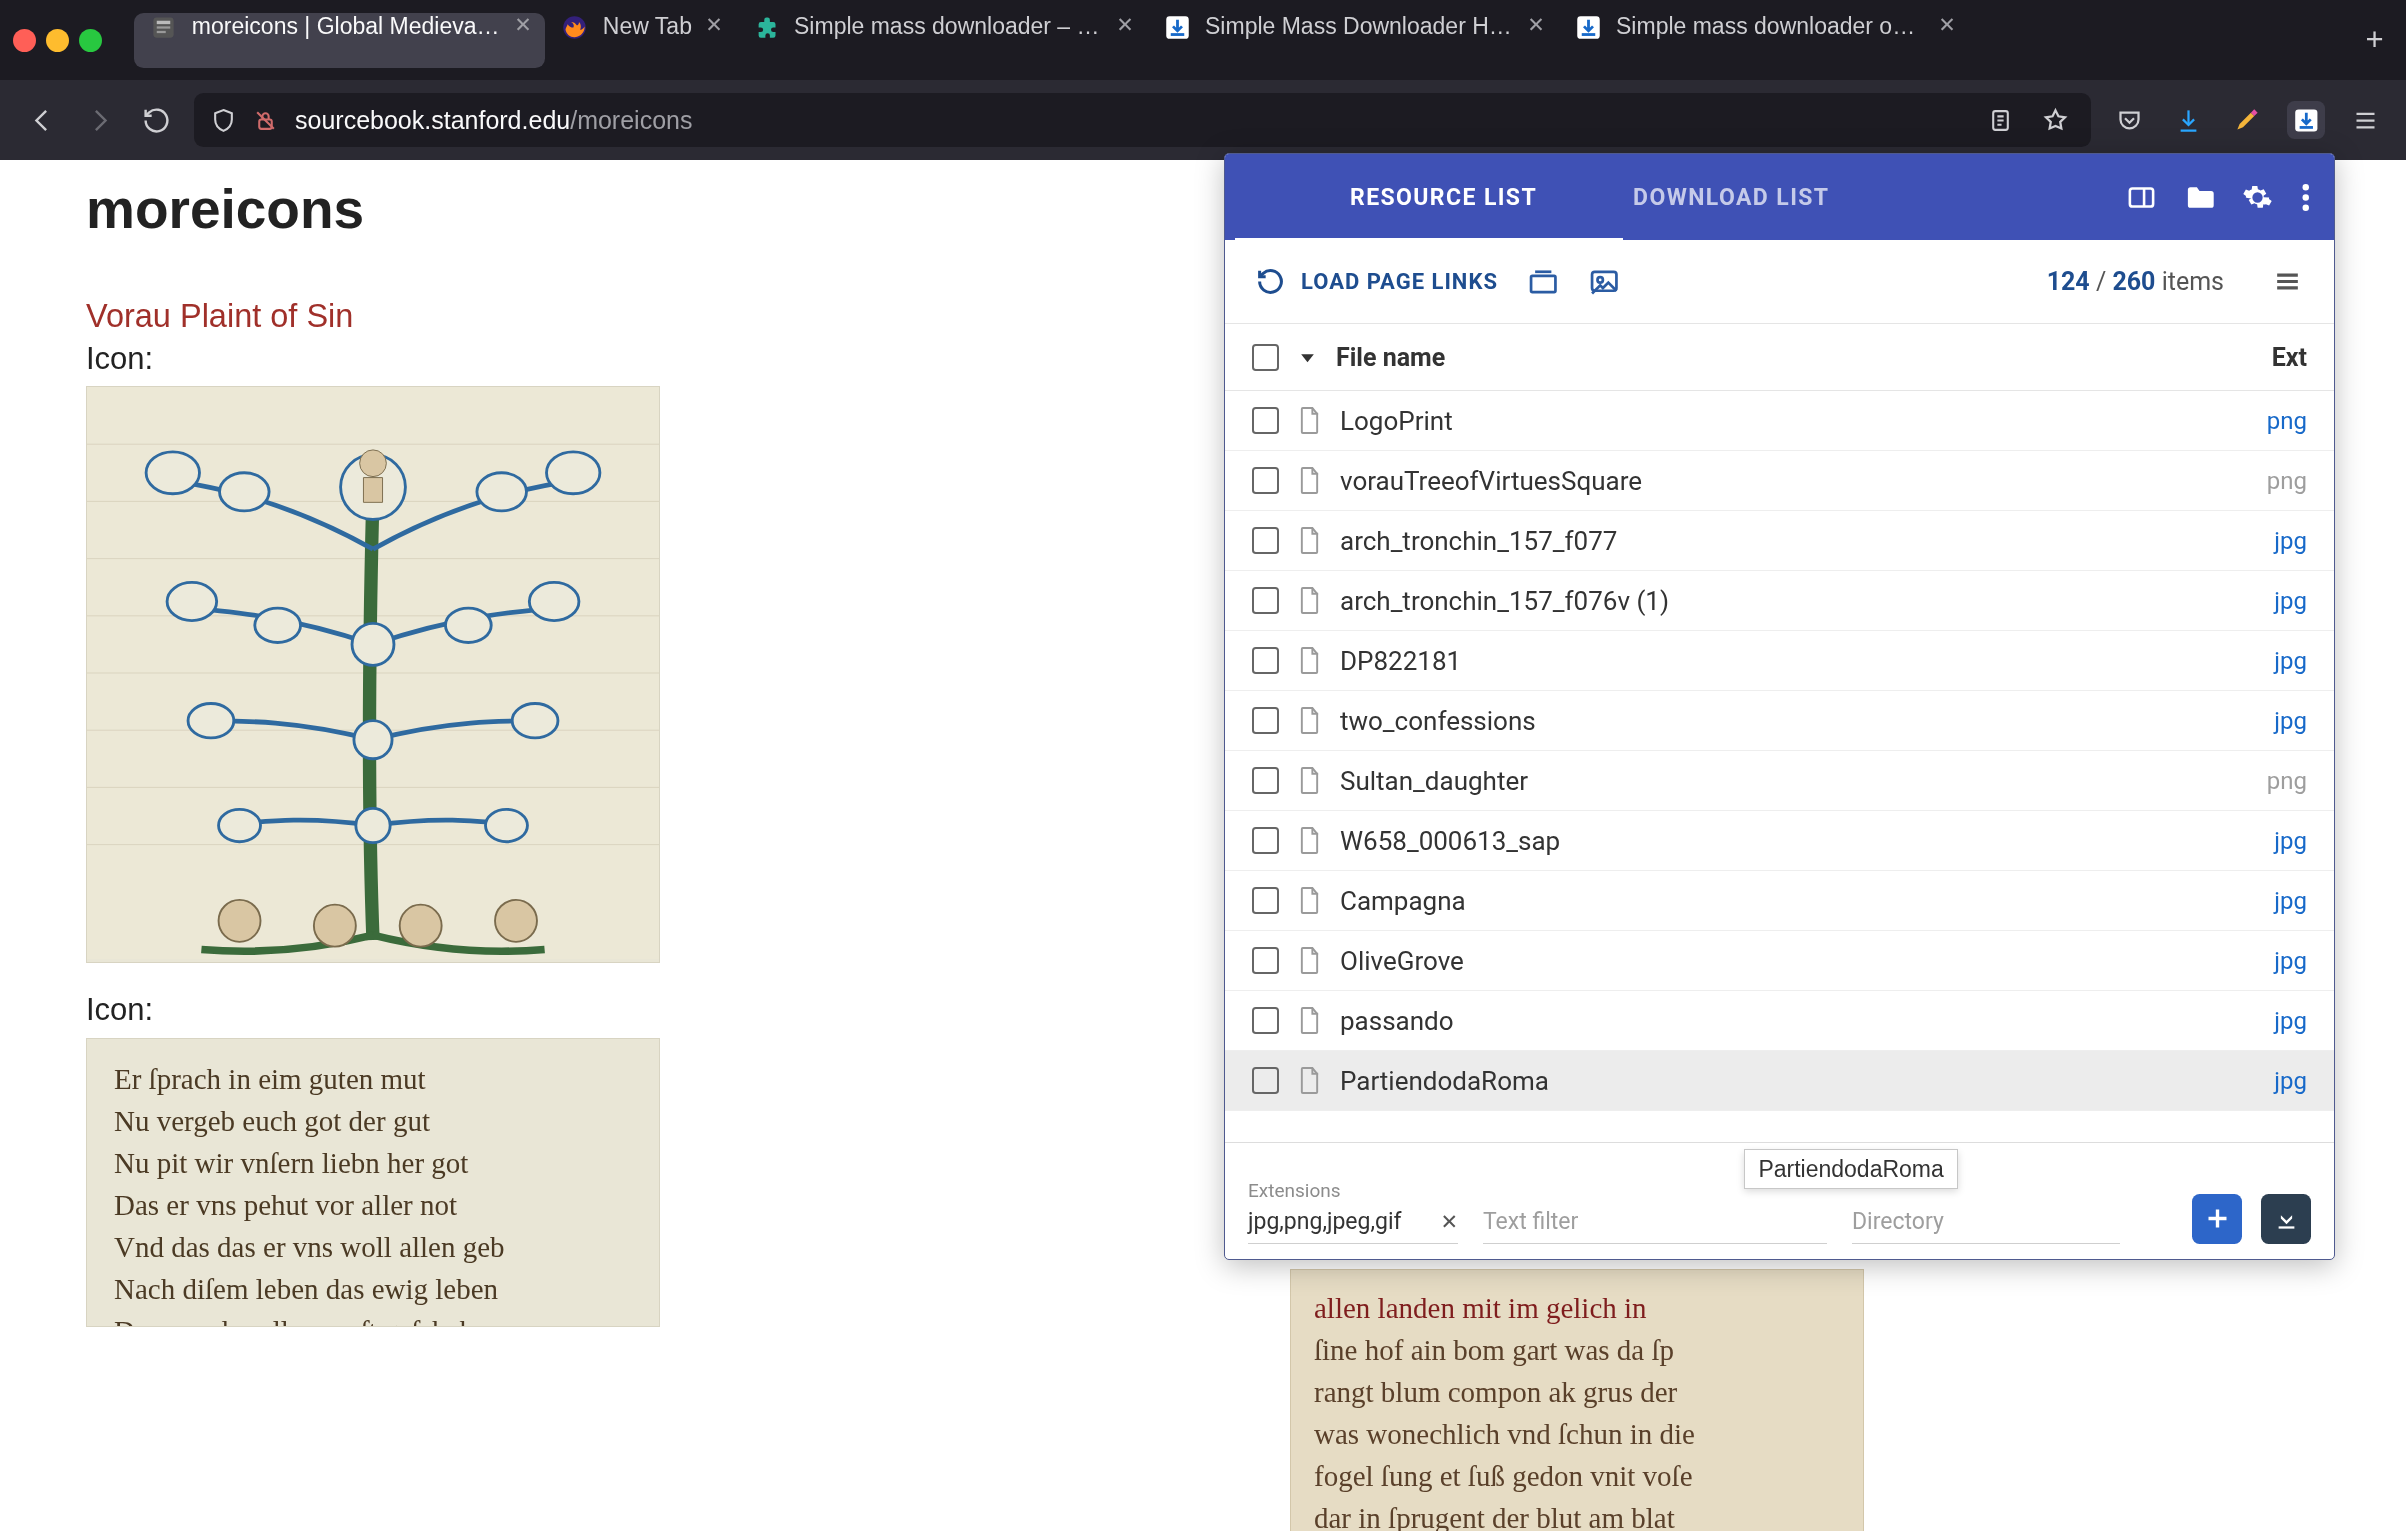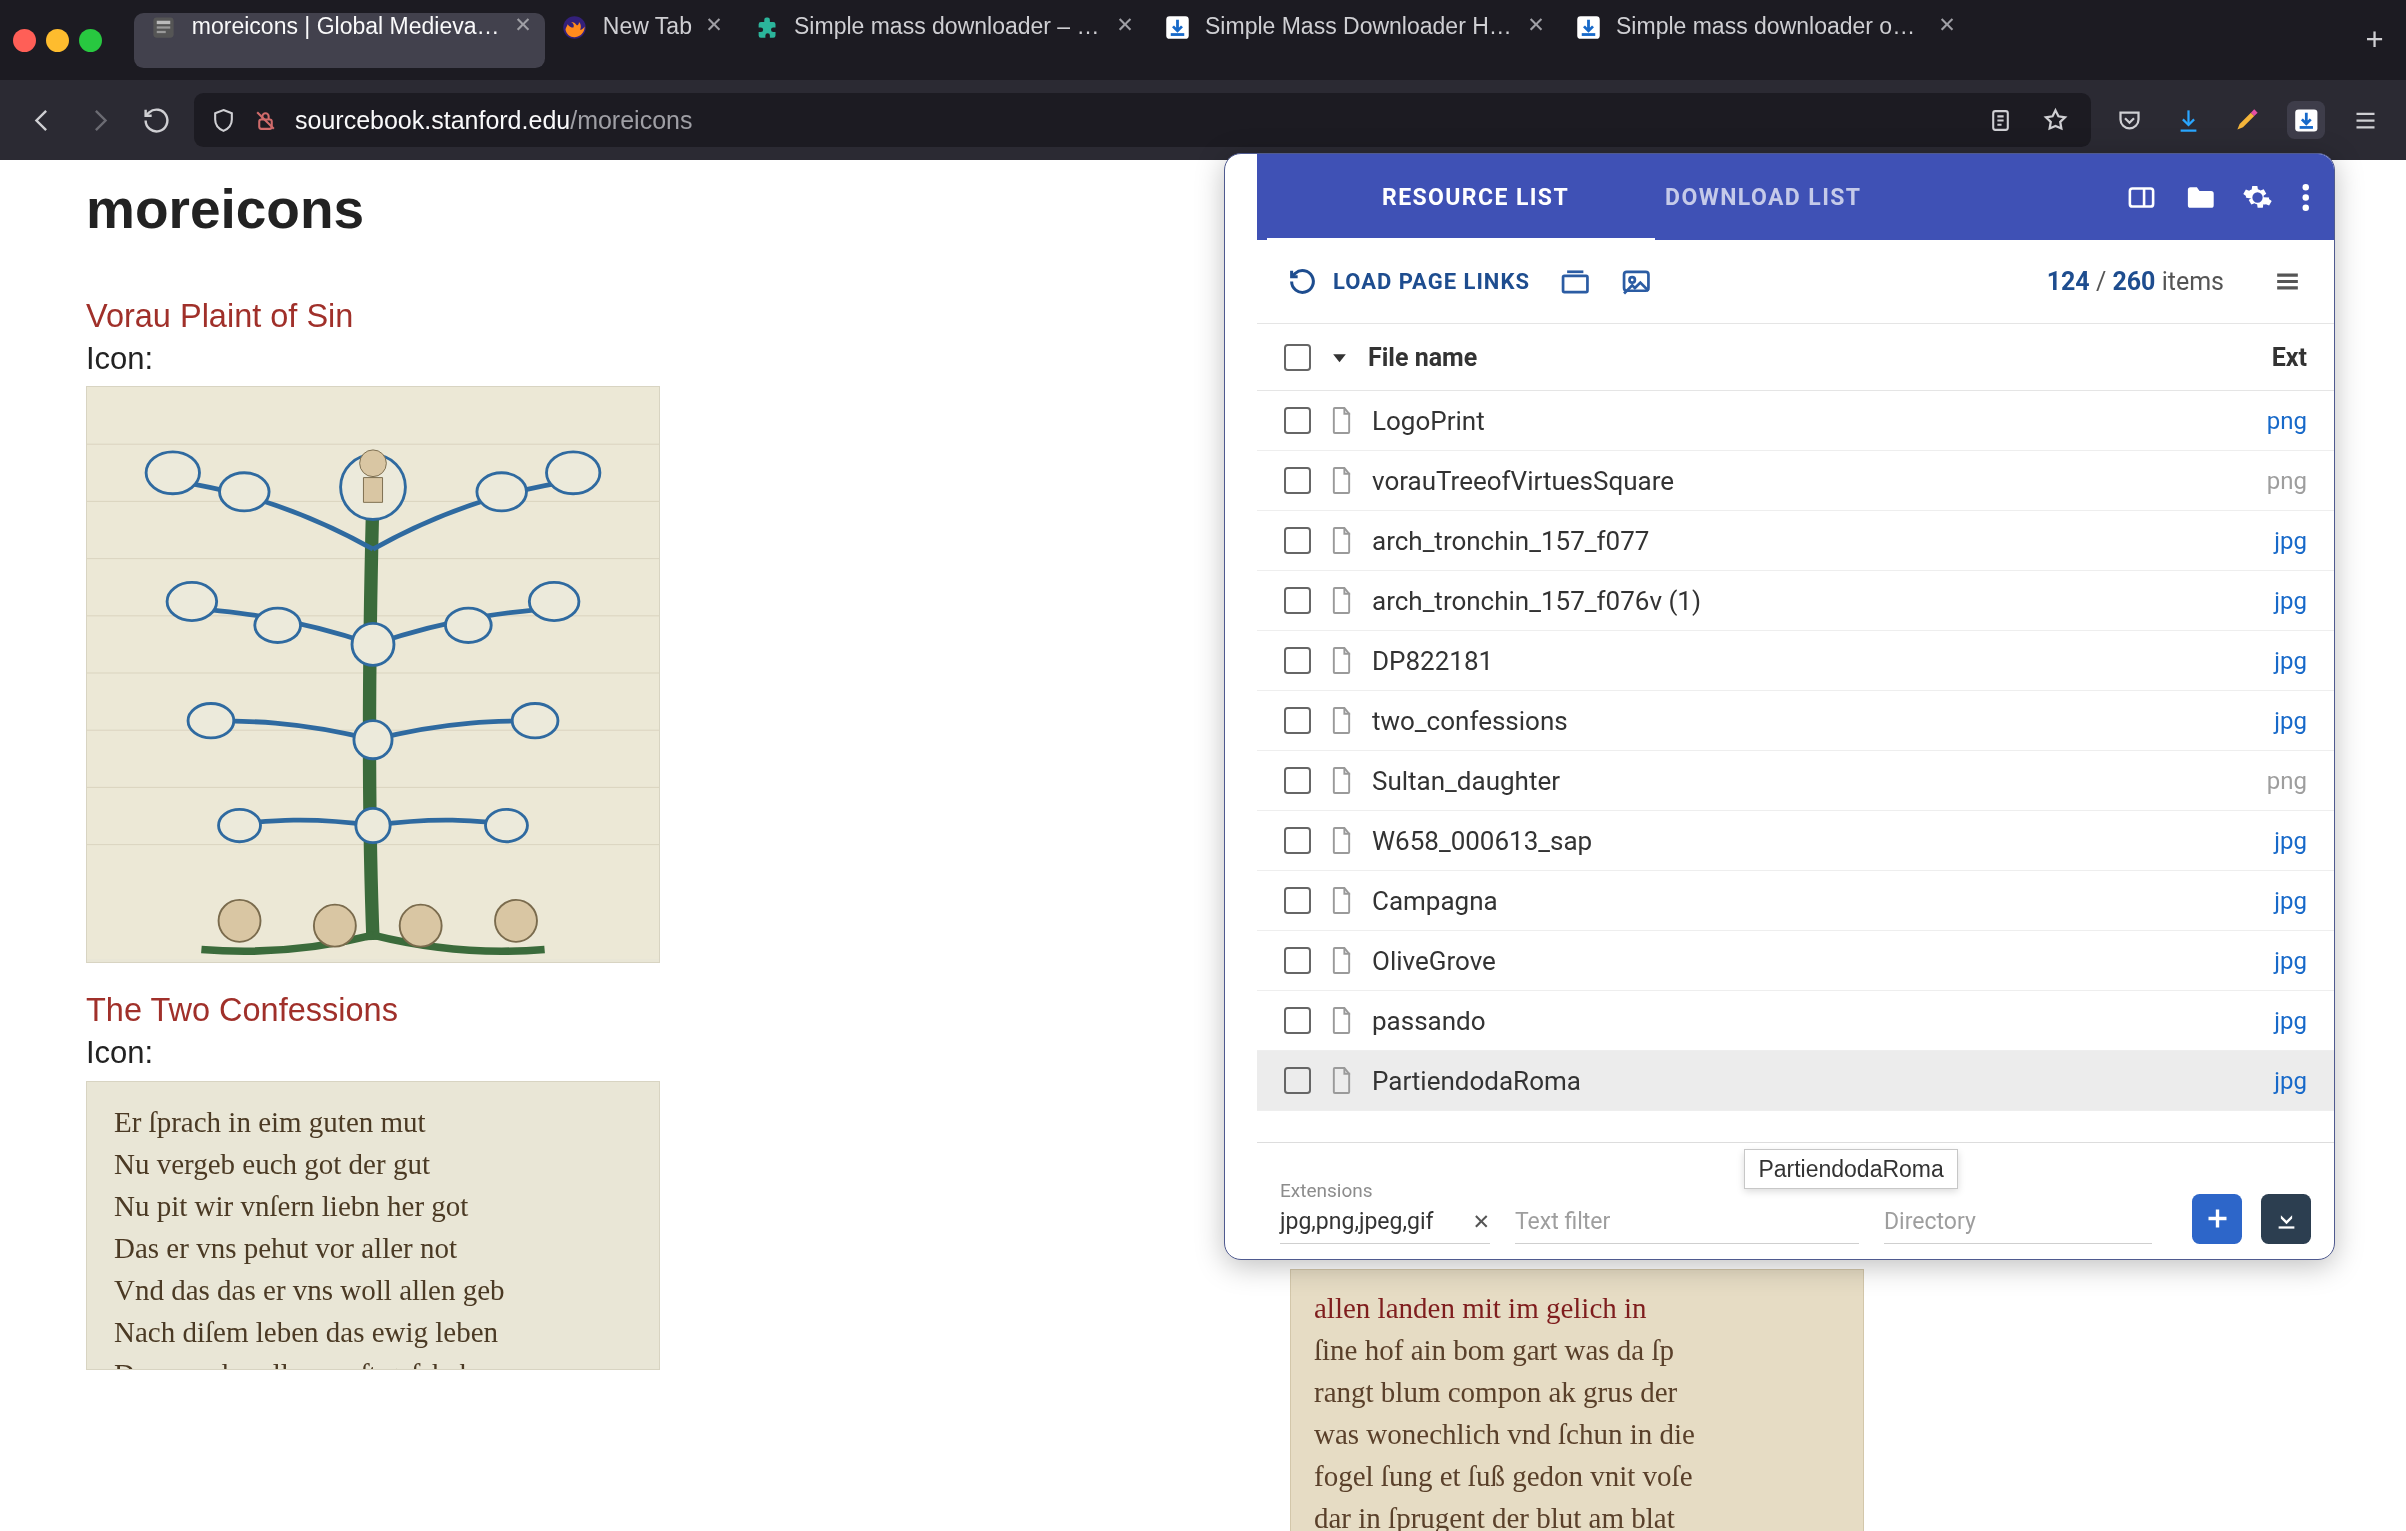--- a/index.html
+++ b/index.html
@@ -124,27 +124,26 @@
     background:#e6dcc4; padding:17px 23px;
     border:1px solid #d3c7aa;
   }
 
   
   .panel {
     position: absolute;
     left: 1224px; top: 153px;
     width: 1111px; height: 1107px;
     background:#fff;
-    border-radius: 17px;
+    border-radius: 5px;
     border: 1.9px solid #4f5a8f;
     box-shadow: 0 5.7px 29px rgba(0,0,0,.25);
     display:flex; flex-direction:column;
     font-family: Roboto, -apple-system, Arial, sans-serif;
     overflow:hidden;
-    padding-left:32px;
   }
   .panel-tabs {
     background:#3f51b5;
     height: 86px;
     display:flex; align-items:center;
     gap: 38px;
     padding: 0 23px 0 0;
   }
   .ptab {
     flex:0 0 auto;
@@ -452,21 +451,20 @@
         <g fill="#d9c6a3" stroke="#7a6b4d" stroke-width="2">
           <circle cx="160" cy="560" r="22"></circle>
             <circle cx="260" cy="565" r="22"></circle>
           <circle cx="350" cy="565" r="22"></circle>
             <circle cx="450" cy="560" r="22"></circle>
         </g>
       </svg>
     </div>
 
     <div style="height:29px"></div>
-    <div class="entry-title">The Two Confessions</div>
     <div class="entry-label">Icon:</div>
     <div class="img-box short" style="padding-bottom:287px">
       <div class="ms-lines" id="ms2">
           <div class="ms-line">Er ſprach in eim guten mut</div>
           <div class="ms-line">Nu vergeb euch got der gut</div>
           <div class="ms-line">Nu pit wir vnſern liebn her got</div>
           <div class="ms-line">Das er vns pehut vor aller not</div>
           <div class="ms-line">Vnd das das er vns woll allen geb</div>
           <div class="ms-line">Nach diſem leben das ewig leben</div>
           <div class="ms-line">Das vns das allen muſt geſchehen</div>

